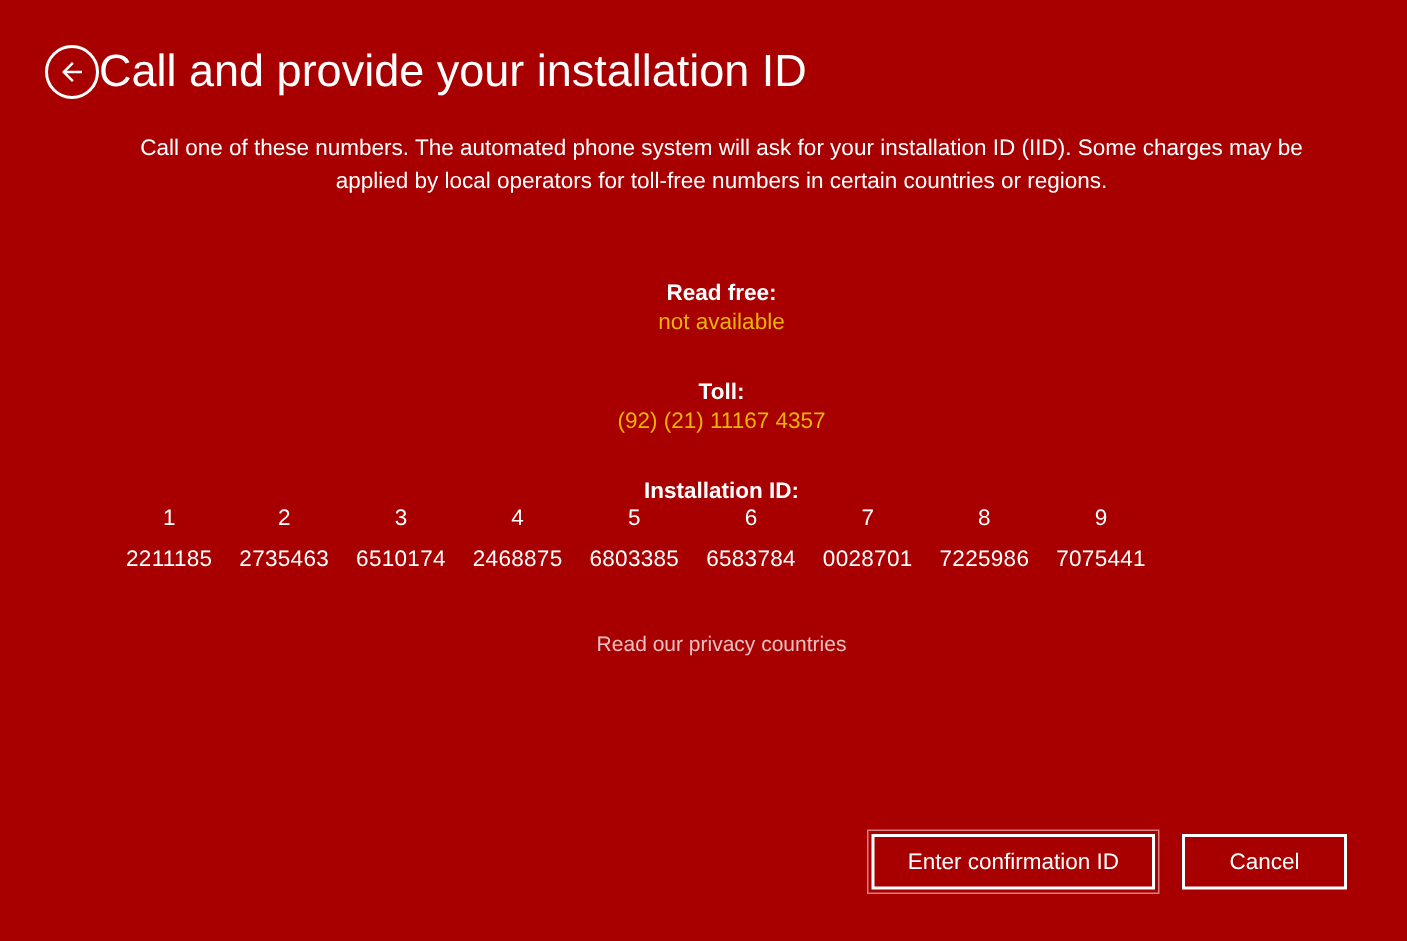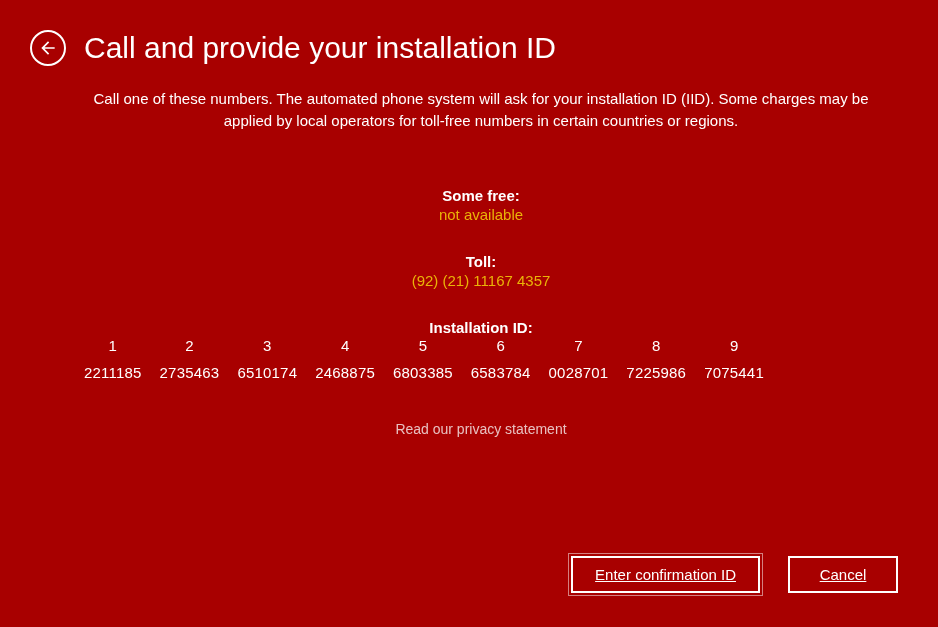--- a/index.html
+++ b/index.html
@@ -16,21 +16,20 @@
       overflow: hidden;
     }
     .container {
       padding: 30px 40px 20px 30px;
       height: 100%;
       position: relative;
     }
     .header {
       display: flex;
       align-items: center;
-      gap: 18px;
       margin-bottom: 22px;
     }
     .back-button {
       width: 36px;
       height: 36px;
       border: 2px solid #ffffff;
       border-radius: 50%;
       display: flex;
       align-items: center;
       justify-content: center;
@@ -101,22 +100,21 @@
       font-size: 14px;
       font-weight: 300;
       color: #e8c0c0;
       cursor: pointer;
     }
     .buttons {
       position: absolute;
       bottom: 34px;
       right: 40px;
       display: flex;
-      gap: 28px;
-      text-decoration: underline;
+      gap: 18px;
     }
     .btn {
       border: 2px solid #ffffff;
       background: transparent;
       color: #ffffff;
       font-size: 15px;
       font-family: inherit;
       padding: 8px 22px;
       min-width: 110px;
       cursor: pointer;
@@ -139,21 +137,21 @@
       </svg>
     </div>
     <h1 class="title">Call and provide your installation ID</h1>
   </div>
 
   <div class="content">
 
     <p class="description">Call one of these numbers. The automated phone system will ask for your installation ID (IID). Some charges may be applied by local operators for toll-free numbers in certain countries or regions.</p>
 
     <div class="field-group">
-      <div class="field-label">Some free:</div>
+      <div class="field-label">Read free:</div>
       <div class="field-value">not available</div>
     </div>
 
     <div class="field-group">
       <div class="field-label">Toll:</div>
       <div class="field-value">(92) (21) 11167 4357</div>
     </div>
 
     <div class="iid-label">Installation ID:</div>
 
@@ -189,21 +187,21 @@
       <div class="iid-col">
         <div class="iid-header">8</div>
         <div class="iid-value">7225986</div>
       </div>
       <div class="iid-col">
         <div class="iid-header">9</div>
         <div class="iid-value">7075441</div>
       </div>
     </div>
 
-    <div class="privacy-link">Read our privacy statement</div>
+    <div class="privacy-link">Read our privacy countries</div>
 
   </div>
 
   <div class="buttons">
     <button class="btn primary">Enter confirmation ID</button>
     <button class="btn">Cancel</button>
   </div>
 
 </div>
 

